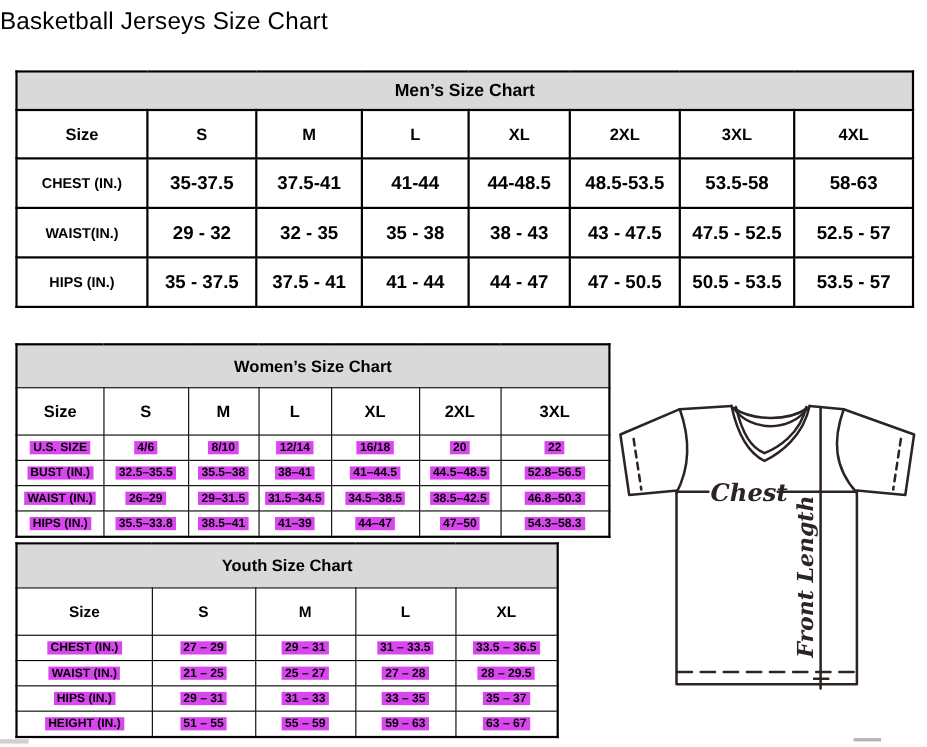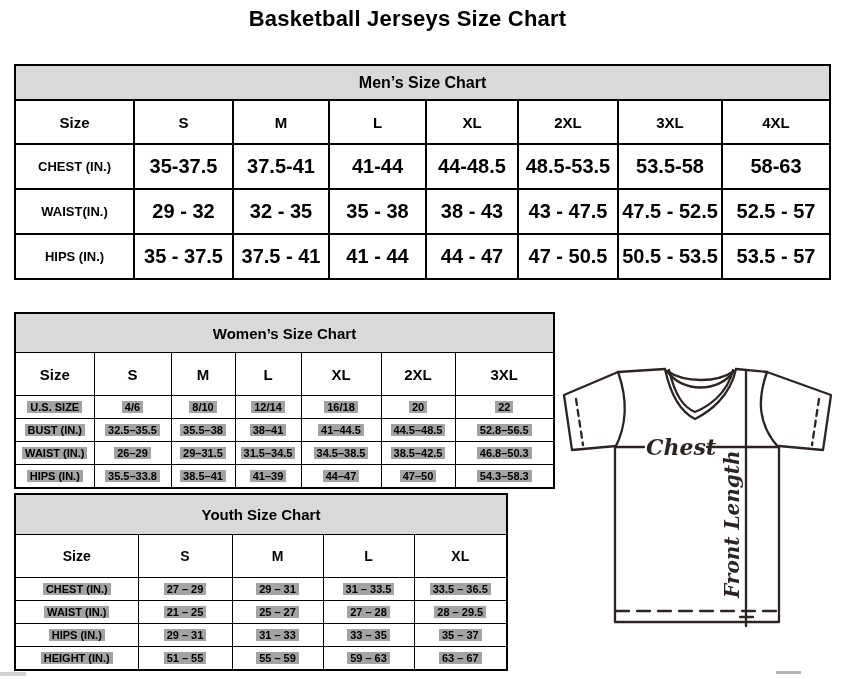--- a/index.html
+++ b/index.html
@@ -2,45 +2,45 @@
 <html><head>
 <meta charset="utf-8">
 <style>
   html,body{margin:0;padding:0}
   body{
     position:relative;width:843px;height:679px;background:#ffffff;
     font-family:"Liberation Sans",sans-serif;color:#000;overflow:hidden;
   }
   .page-title{
     position:absolute;top:6px;left:0;width:815px;margin:0;
-    text-align:center;font-size:22px;font-weight:bold;letter-spacing:0.2px;
+    font-size:22px;font-weight:normal;letter-spacing:0.2px;
   }
   table.sizetable{
     position:absolute;border-collapse:collapse;table-layout:fixed;
     text-align:center;font-weight:bold;background:#fff;
   }
   .sizetable th,.sizetable td{padding:0;vertical-align:middle;overflow:hidden;white-space:nowrap}
   .sizetable .title-row th{background:#d9d9d9}
 
   
   #t-mens{border:2px solid #3b82f6}
   #t-mens th,#t-mens td{border:2px solid #000}
   #t-mens .title-row th{height:33px;font-size:16px}
   #t-mens .cols-row th{height:42px;font-size:15px}
   #t-mens .data-row th,#t-mens .data-row td{height:43px}
   #t-mens .rowlabel{font-size:13px}
-  #t-mens .data-row td{font-size:20px}
+  #t-mens .data-row td{font-size:17px}
 
   
   .wy{border:2px solid #000}
   .wy th,.wy td{border:1px solid #000}
   .wy .title-row th{font-size:15px}
   .wy .rowlabel{font-size:11px}
   .wy .data-row td{font-size:11px}
-  .wy .data-row span,.wy .rowlabel span{background:#a3a3a3;padding:0 3px}
+  .wy .data-row span,.wy .rowlabel span{background:#d946ef;padding:0 3px}
 
   #t-womens .title-row th{height:38px}
   #t-womens .cols-row th{height:42px;font-size:15px}
   #t-womens .data-row th,#t-womens .data-row td{height:22px}
 
   #t-youth .title-row th{height:39px}
   #t-youth .cols-row th{height:42px;font-size:14px}
   #t-youth .data-row th,#t-youth .data-row td{height:22px}
 
   #t-mens{left:14px;top:64px;width:815px}

